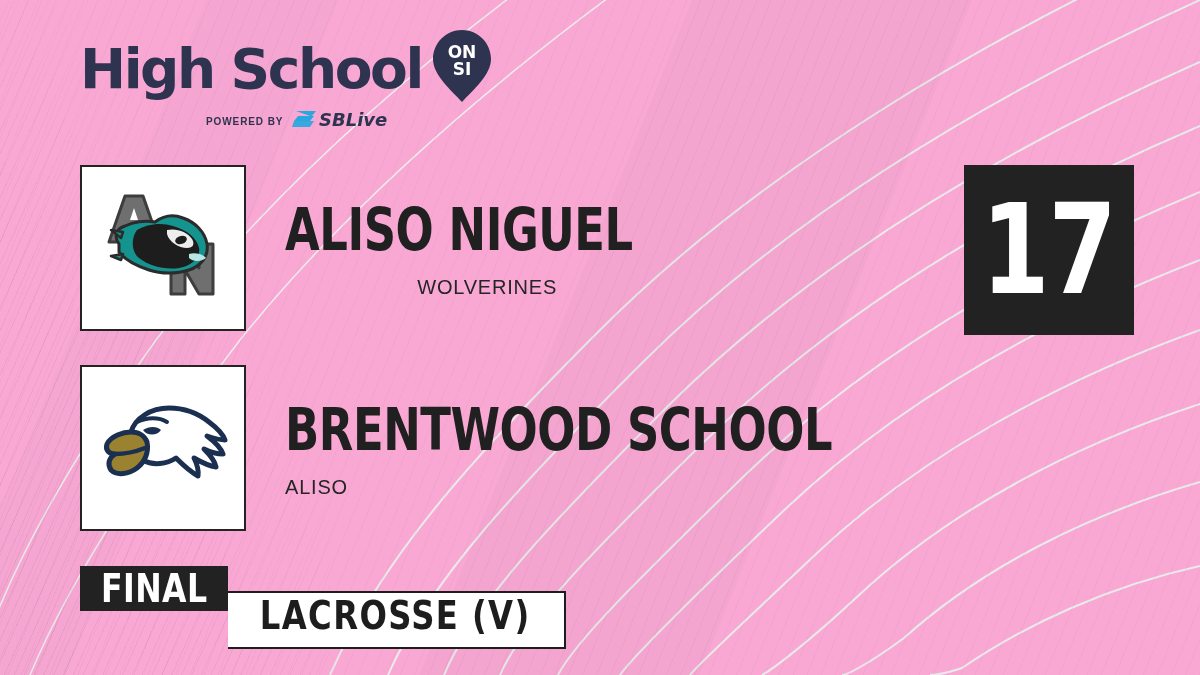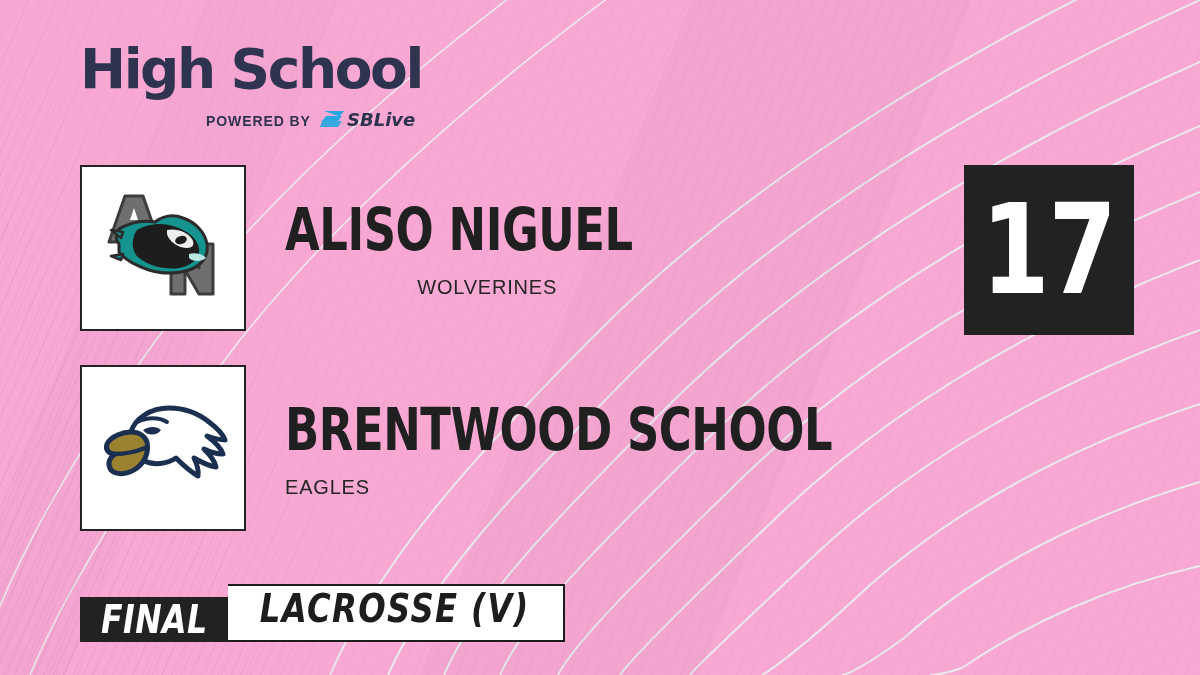--- a/index.html
+++ b/index.html
@@ -101,21 +101,21 @@
   }
   .powered {
     display: flex;
     align-items: center;
     margin-top: 6px;
     margin-left: 126px;
   }
   .powered-label {
     font-family: "Liberation Sans", sans-serif;
     font-weight: bold;
-    font-size: 14px;
+    font-size: 10px;
     letter-spacing: 0.9px;
     color: #2e3350;
     white-space: nowrap;
   }
   .sblive-mark { margin-left: 9px; display: block; }
 
   
   .team-row {
     position: absolute;
     left: 80px;
@@ -190,22 +190,21 @@
     transform: scaleX(0.88);
   }
 
   
   .status-bar {
     position: absolute;
     left: 80px;
     top: 566px;
     height: 76px;
     display: flex;
-    align-items: flex-end;
-    font-style: italic;
+    align-items: flex-start;
   }
   .status-state {
     background: #222222;
     width: 148px;
     display: flex;
     align-items: center;
     justify-content: center;
   }
   .status-state-text {
     font-family: "DejaVu Sans Condensed", "Liberation Sans Narrow", "Liberation Sans", sans-serif;
@@ -261,20 +260,27 @@
     </svg>
   </div>
   <div class="bg-layer bg-hairlines"></div>
   <div class="bg-layer bg-hairlines-dense"></div>
   <div class="bg-layer bg-band"></div>
   <div class="bg-layer bg-band2"></div>
 
   <div class="brand">
     <div class="brand-row">
       <div class="brand-wordmark">High School</div>
+      <div class="brand-pin">
+        <svg width="62" height="76" viewBox="0 0 62 76" aria-hidden="true">
+          <path d="M31 2 C15 2 2 15 2 31 C2 47 20 62 31 74 C42 62 60 47 60 31 C60 15 47 2 31 2 Z" fill="#2e3350"></path>
+          <text x="31" y="30" text-anchor="middle" font-family="DejaVu Sans, sans-serif" font-weight="bold" font-size="17" fill="#ffffff">ON</text>
+          <text x="31" y="47" text-anchor="middle" font-family="DejaVu Sans, sans-serif" font-weight="bold" font-size="17" fill="#ffffff">SI</text>
+        </svg>
+      </div>
     </div>
     <div class="powered">
       <div class="powered-label">POWERED BY</div>
       <div class="sblive-mark">
         <svg width="104" height="22" viewBox="0 0 104 22" aria-hidden="true">
           <g>
             <path d="M4 3 H24 L20 8 H8 L22 8 L18 13 H2 L6 8 H18 Z" fill="#29a8e0"></path>
             <path d="M2 13 H22 L18 19 H0 Z" fill="#29a8e0" opacity="0.92"></path>
           </g>
           <text x="27" y="18" font-family="DejaVu Sans, sans-serif" font-weight="bold" font-size="18" font-style="italic" fill="#2e3350">SBLive</text>
@@ -333,21 +339,21 @@
           <path d="M18 62 C26 62 38 60 48 56" fill="none" stroke="#1b3050" stroke-width="4.5" stroke-linecap="round"></path>
 
           <path d="M46 38 C52 34 60 34 64 38 C60 44 50 44 46 38 Z" fill="#1b3050"></path>
 
           <path d="M40 30 C50 25 62 25 70 30" fill="none" stroke="#1b3050" stroke-width="4" stroke-linecap="round"></path>
         </svg>
       </div>
     </div>
     <div class="team-text">
       <div class="team-name">BRENTWOOD SCHOOL</div>
-      <div class="team-mascot">EAGLES</div>
+      <div class="team-mascot">ALISO</div>
     </div>
   </div>
 
   <div class="status-bar">
     <div class="status-state">
       <span class="status-state-text">FINAL</span>
     </div>
     <div class="status-sport">
       <span class="status-sport-text">LACROSSE (V)</span>
     </div>

